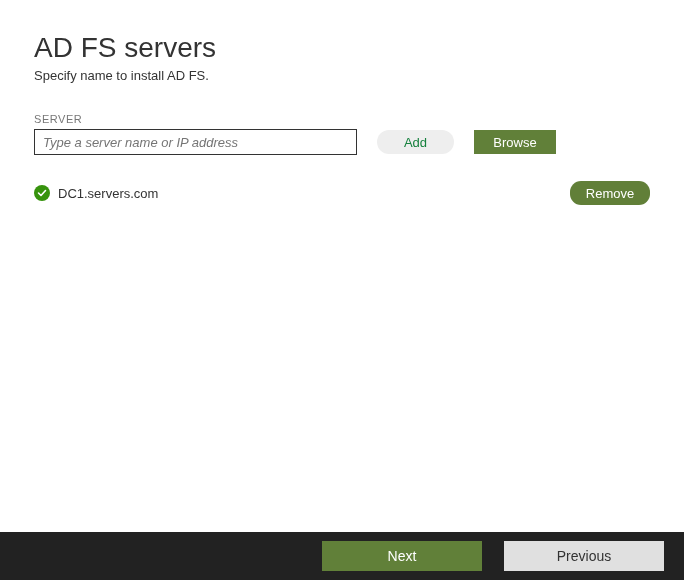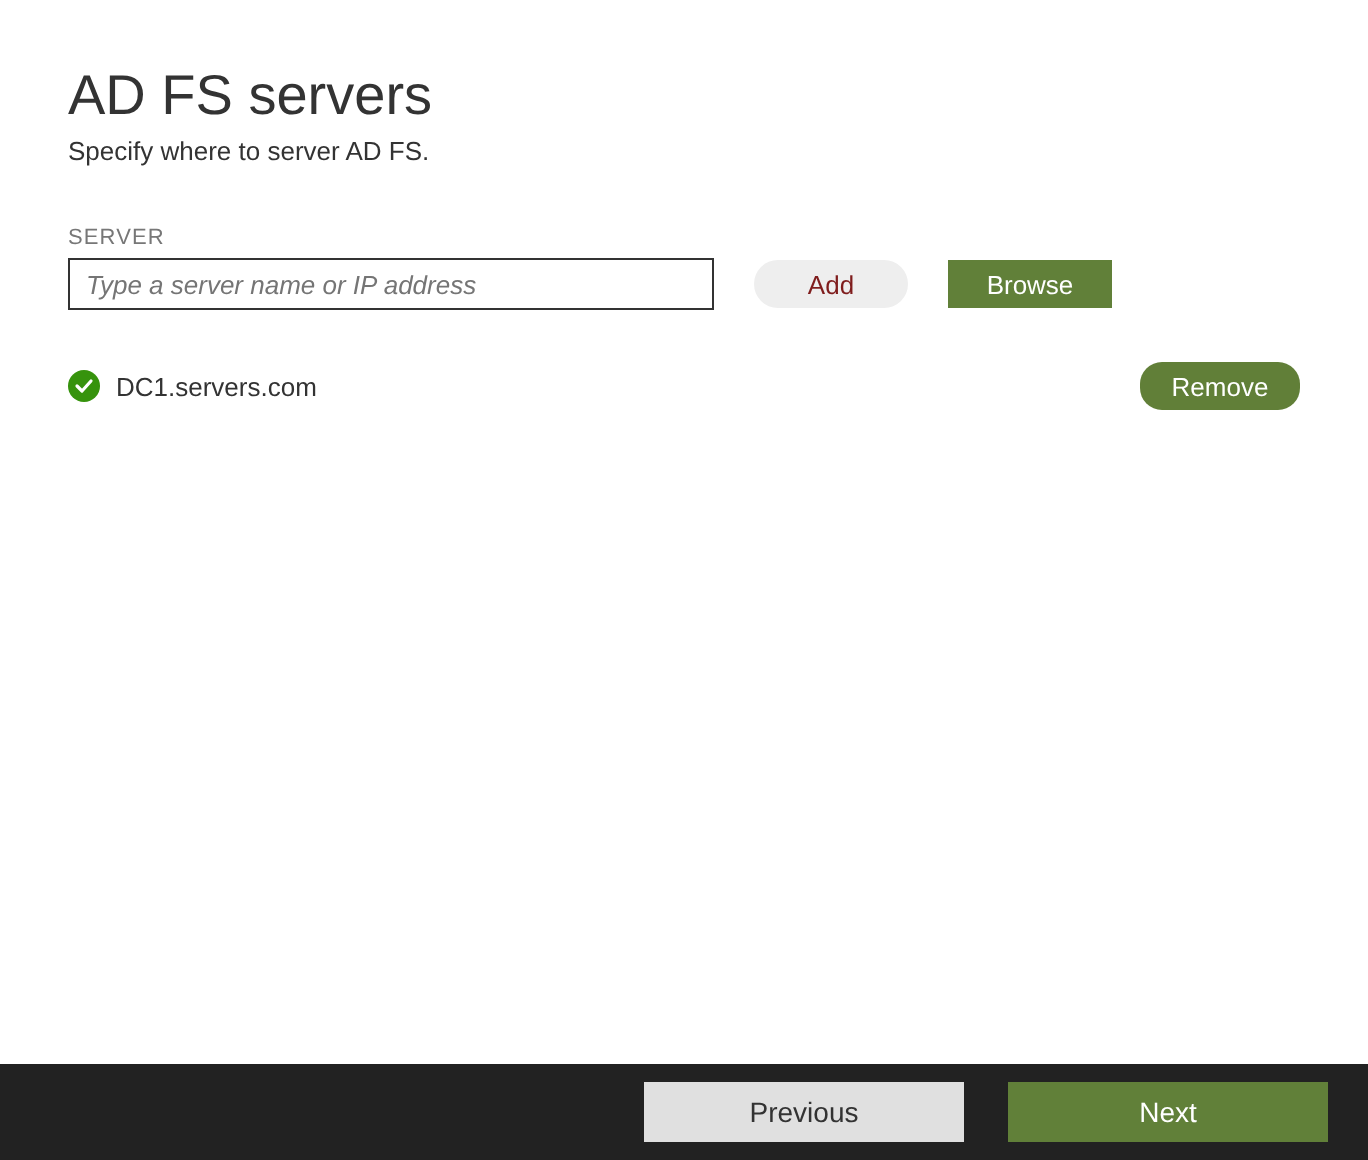--- a/index.html
+++ b/index.html
@@ -51,21 +51,21 @@
     .btn {
       height: 24px;
       font-size: 13px;
       border: none;
       cursor: pointer;
       font-family: inherit;
     }
     .btn-add {
       width: 77px;
       background: #eee;
-      color: #7f1d1d;
+      color: #15803d;
       border-radius: 12px;
     }
     .btn-browse {
       width: 82px;
       background: #618039;
       color: #fff;
     }
     .btn-remove {
       width: 80px;
       background: #617F38;
@@ -132,21 +132,21 @@
     .btn-next {
       background: #618039;
       color: #fff;
     }
   </style>
 </head>
 <body>
 
 <div class="content">
   <h1 class="title">AD FS servers</h1>
-  <div class="subtitle">Specify where to server AD FS.</div>
+  <div class="subtitle">Specify name to install AD FS.</div>
 
   <div class="label">SERVER</div>
   <div class="server-row">
     <input class="server-input" type="text" placeholder="Type a server name or IP address" style="">
     <button class="btn btn-add">Add</button>
     <button class="btn btn-browse">Browse</button>
   </div>
 
   <div class="selected-section">
     <div class="selected-row">
@@ -157,15 +157,15 @@
             </svg>
         </span>
         <span class="server-name">DC1.servers.com</span>
       </div>
       <button class="btn btn-remove">Remove</button>
     </div>
   </div>
 </div>
 
 <div class="footer">
+  <button class="footer-btn btn-next">Next</button>
   <button class="footer-btn btn-previous">Previous</button>
-  <button class="footer-btn btn-next">Next</button>
 </div>
 
 </body></html>

